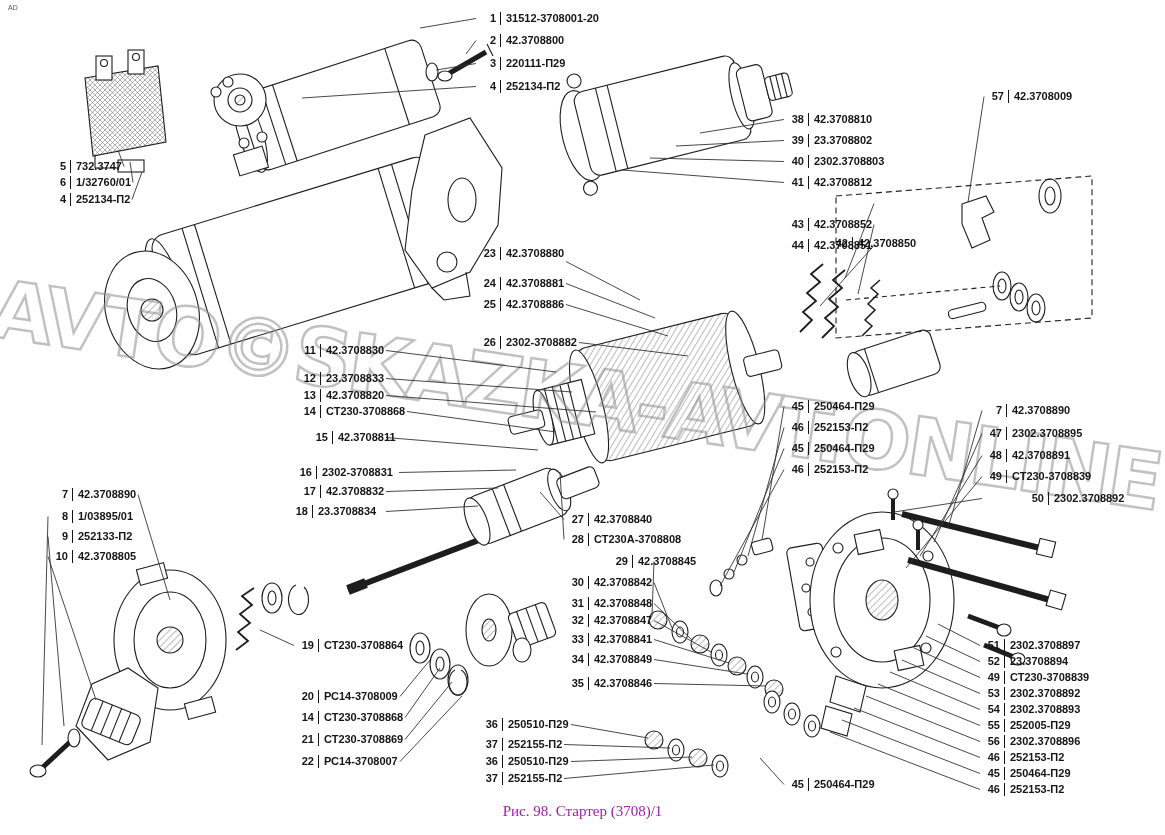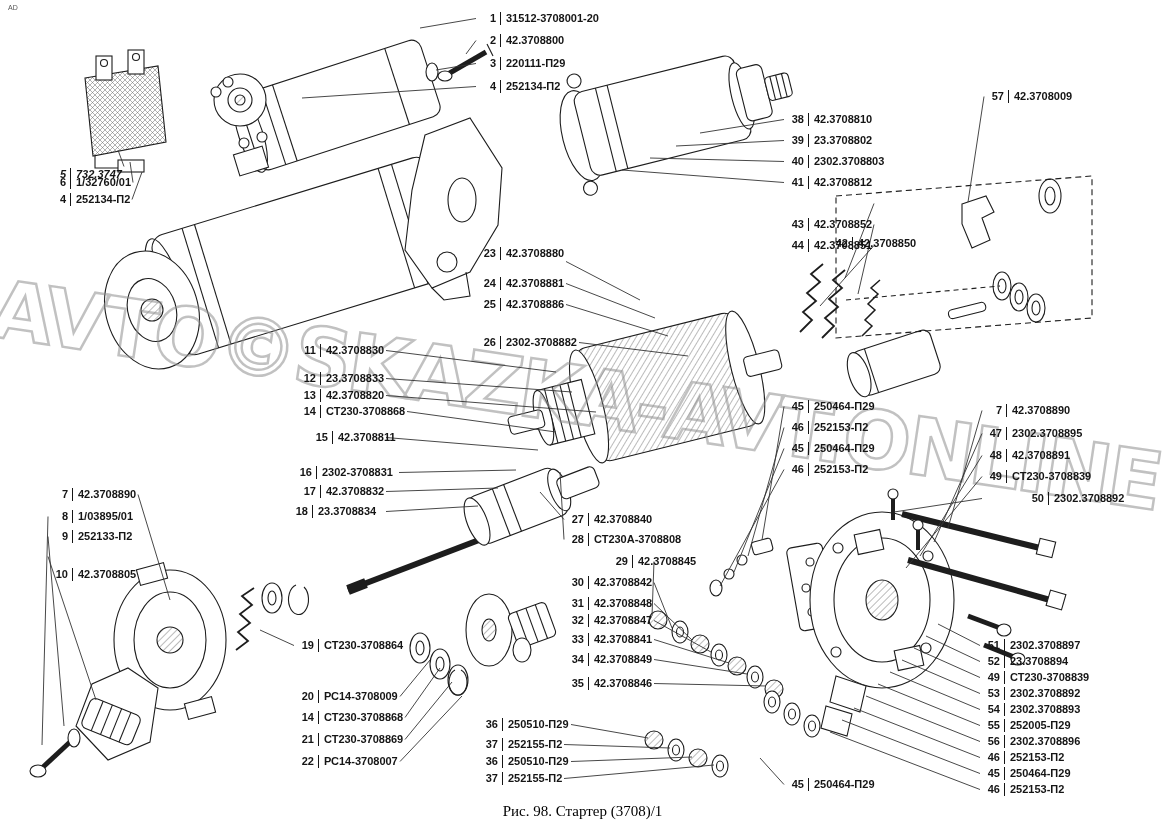--- a/index.html
+++ b/index.html
@@ -10,21 +10,21 @@
              transform:rotate(8.5deg);transform-origin:left center;
              font-family:"DejaVu Sans",sans-serif;font-weight:bold;font-size:80px;letter-spacing:-3px;
              color:transparent;-webkit-text-stroke:2.5px var(--wm,#909090);opacity:.55;pointer-events:none;}
   #leader-svg{position:absolute;left:0;top:0;z-index:3;}
   #leader-svg line{stroke:var(--leader,#333333);stroke-width:0.9;}
   #labels-layer{position:absolute;left:0;top:0;width:1165px;height:835px;z-index:4;}
   .callout{position:absolute;white-space:nowrap;font-size:11px;line-height:13px;font-weight:bold;color:var(--ink,#111111);}
   .callout .num{display:inline-block;min-width:18px;text-align:right;}
   .callout .part{display:inline-block;border-left:1.6px solid var(--ink,#111111);margin-left:4px;padding-left:5px;}
   #caption{position:absolute;left:50%;top:803px;transform:translateX(-50%);z-index:5;
-           font-family:"Liberation Serif",serif;font-size:15px;color:#000000;}
+           font-family:"Liberation Serif",serif;font-size:15px;color:#a21caf;}
   #corner-mark{position:absolute;left:8px;top:4px;font-size:7px;color:#555;z-index:5;}
 </style>
 </head>
 <body>
 
 <div id="stage">
 
   <svg id="diagram-svg" width="1165" height="835" viewBox="0 0 1165 835">
     <defs>
       <pattern id="hatch" width="5" height="5" patternUnits="userSpaceOnUse" patternTransform="rotate(45)">
@@ -347,21 +347,21 @@
       <div class="callout" style="left: 478px; top: 57px;"><span class="num">3</span><span class="part">220111-П29</span></div>
       <div class="callout" style="left: 478px; top: 80px;"><span class="num">4</span><span class="part">252134-П2</span></div>
       <div class="callout" style="left: 986px; top: 90px;"><span class="num">57</span><span class="part">42.3708009</span></div>
       <div class="callout" style="left: 786px; top: 113px;"><span class="num">38</span><span class="part">42.3708810</span></div>
       <div class="callout" style="left: 786px; top: 134px;"><span class="num">39</span><span class="part">23.3708802</span></div>
       <div class="callout" style="left: 786px; top: 155px;"><span class="num">40</span><span class="part">2302.3708803</span></div>
       <div class="callout" style="left: 786px; top: 176px;"><span class="num">41</span><span class="part">42.3708812</span></div>
       <div class="callout" style="left: 830px; top: 197px; margin-top: 40px;"><span class="num">42</span><span class="part">42.3708850</span></div>
       <div class="callout" style="left: 786px; top: 218px;"><span class="num">43</span><span class="part">42.3708852</span></div>
       <div class="callout" style="left: 786px; top: 239px;"><span class="num">44</span><span class="part">42.3708851</span></div>
-      <div class="callout" style="left: 48px; top: 168px; font-style: italic;"><span class="num">5</span><span class="part">732.3747</span></div>
+      <div class="callout" style="left: 48px; top: 160px;"><span class="num">5</span><span class="part">732.3747</span></div>
       <div class="callout" style="left: 48px; top: 176px;"><span class="num">6</span><span class="part">1/32760/01</span></div>
       <div class="callout" style="left: 48px; top: 193px;"><span class="num">4</span><span class="part">252134-П2</span></div>
       <div class="callout" style="left: 478px; top: 247px;"><span class="num">23</span><span class="part">42.3708880</span></div>
       <div class="callout" style="left: 478px; top: 277px;"><span class="num">24</span><span class="part">42.3708881</span></div>
       <div class="callout" style="left: 478px; top: 298px;"><span class="num">25</span><span class="part">42.3708886</span></div>
       <div class="callout" style="left: 478px; top: 336px;"><span class="num">26</span><span class="part">2302-3708882</span></div>
       <div class="callout" style="left: 298px; top: 344px;"><span class="num">11</span><span class="part">42.3708830</span></div>
       <div class="callout" style="left: 298px; top: 372px;"><span class="num">12</span><span class="part">23.3708833</span></div>
       <div class="callout" style="left: 298px; top: 389px;"><span class="num">13</span><span class="part">42.3708820</span></div>
       <div class="callout" style="left: 298px; top: 405px;"><span class="num">14</span><span class="part">СТ230-3708868</span></div>
@@ -374,21 +374,21 @@
       <div class="callout" style="left: 786px; top: 442px;"><span class="num">45</span><span class="part">250464-П29</span></div>
       <div class="callout" style="left: 786px; top: 463px;"><span class="num">46</span><span class="part">252153-П2</span></div>
       <div class="callout" style="left: 984px; top: 404px;"><span class="num">7</span><span class="part">42.3708890</span></div>
       <div class="callout" style="left: 984px; top: 427px;"><span class="num">47</span><span class="part">2302.3708895</span></div>
       <div class="callout" style="left: 984px; top: 449px;"><span class="num">48</span><span class="part">42.3708891</span></div>
       <div class="callout" style="left: 984px; top: 470px;"><span class="num">49</span><span class="part">СТ230-3708839</span></div>
       <div class="callout" style="left: 984px; top: 492px; margin-left: 42px;"><span class="num">50</span><span class="part">2302.3708892</span></div>
       <div class="callout" style="left: 50px; top: 488px;"><span class="num">7</span><span class="part">42.3708890</span></div>
       <div class="callout" style="left: 50px; top: 510px;"><span class="num">8</span><span class="part">1/03895/01</span></div>
       <div class="callout" style="left: 50px; top: 530px;"><span class="num">9</span><span class="part">252133-П2</span></div>
-      <div class="callout" style="left: 50px; top: 550px; margin-top: 18px;"><span class="num">10</span><span class="part">42.3708805</span></div>
+      <div class="callout" style="left: 50px; top: 550px;"><span class="num">10</span><span class="part">42.3708805</span></div>
       <div class="callout" style="left: 566px; top: 513px;"><span class="num">27</span><span class="part">42.3708840</span></div>
       <div class="callout" style="left: 566px; top: 533px;"><span class="num">28</span><span class="part">СТ230А-3708808</span></div>
       <div class="callout" style="left: 566px; top: 555px; margin-left: 44px;"><span class="num">29</span><span class="part">42.3708845</span></div>
       <div class="callout" style="left: 566px; top: 576px;"><span class="num">30</span><span class="part">42.3708842</span></div>
       <div class="callout" style="left: 566px; top: 597px;"><span class="num">31</span><span class="part">42.3708848</span></div>
       <div class="callout" style="left: 566px; top: 614px;"><span class="num">32</span><span class="part">42.3708847</span></div>
       <div class="callout" style="left: 566px; top: 633px;"><span class="num">33</span><span class="part">42.3708841</span></div>
       <div class="callout" style="left: 566px; top: 653px;"><span class="num">34</span><span class="part">42.3708849</span></div>
       <div class="callout" style="left: 566px; top: 677px;"><span class="num">35</span><span class="part">42.3708846</span></div>
       <div class="callout" style="left: 296px; top: 639px;"><span class="num">19</span><span class="part">СТ230-3708864</span></div>

